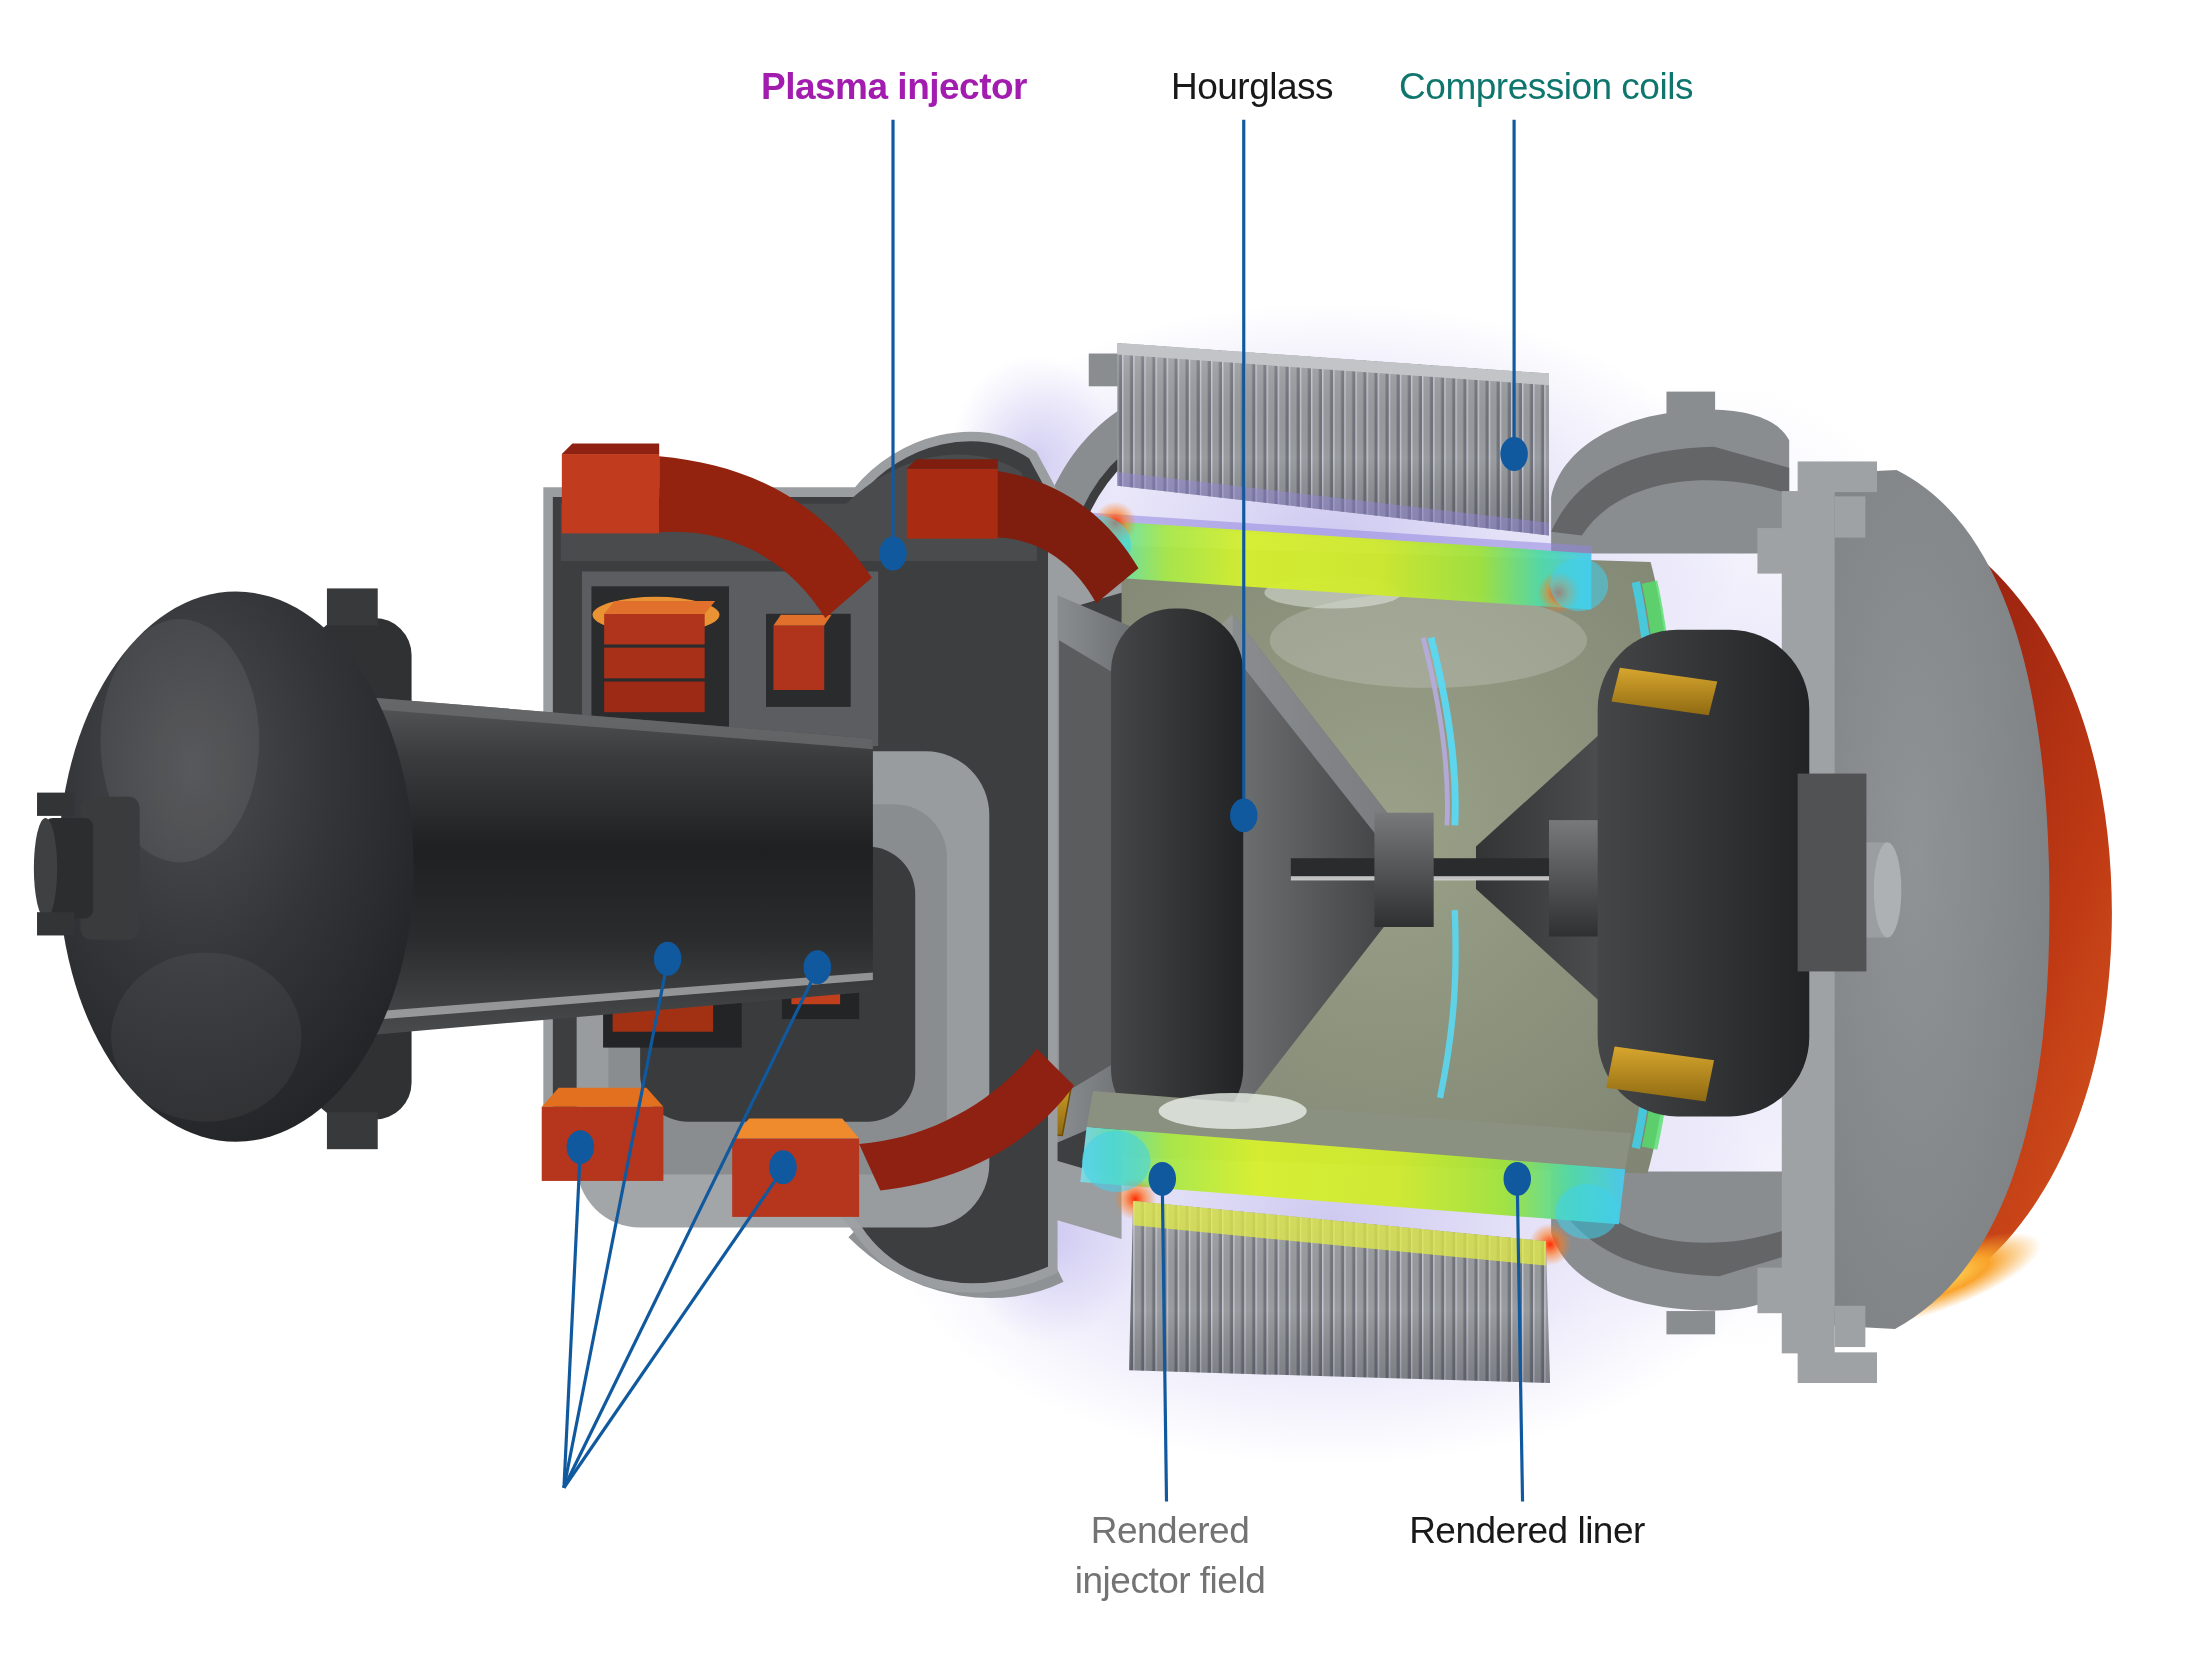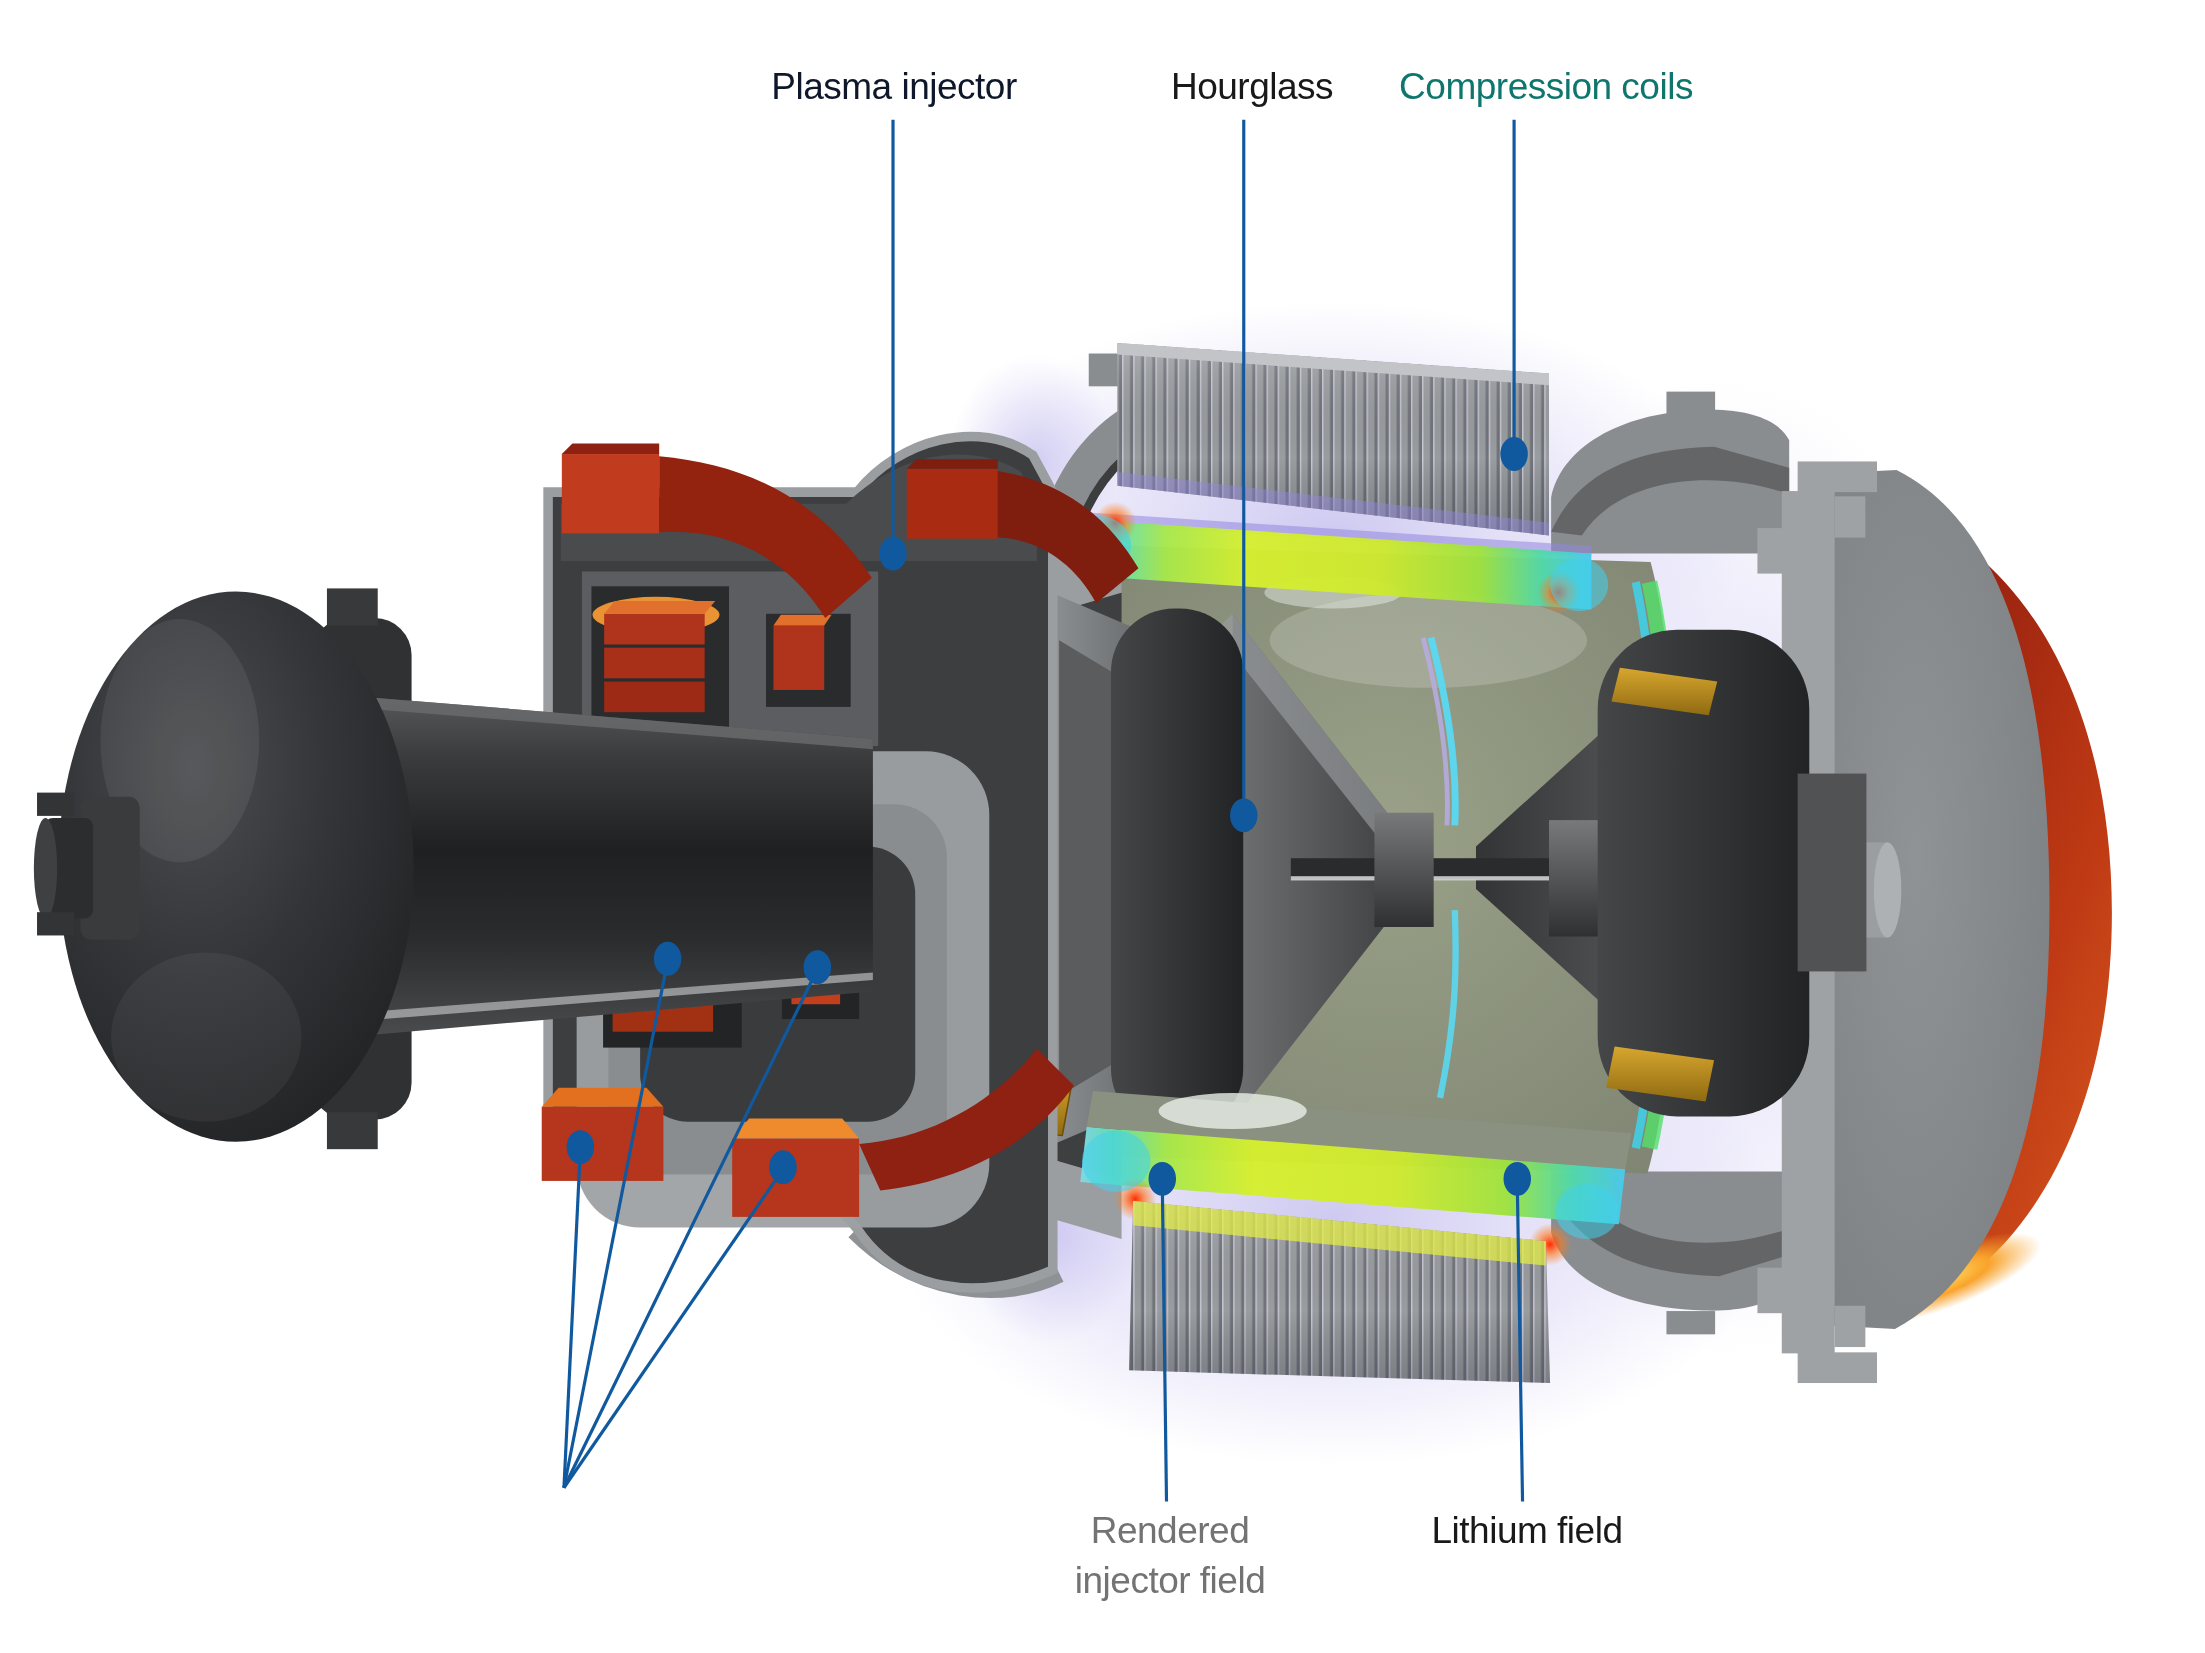--- a/index.html
+++ b/index.html
@@ -303,31 +303,31 @@
       <ellipse cx="1097" cy="2168" rx="26" ry="32" fill="#10599e"></ellipse>
       <ellipse cx="1262" cy="1812" rx="26" ry="32" fill="#10599e"></ellipse>
       <ellipse cx="1545" cy="1828" rx="26" ry="32" fill="#10599e"></ellipse>
       <ellipse cx="1480" cy="2206" rx="26" ry="32" fill="#10599e"></ellipse>
       <line x1="2205" y1="2838" x2="2197" y2="2234" stroke="#10599e" stroke-width="6"></line>
       <ellipse cx="2197" cy="2228" rx="26" ry="32" fill="#10599e"></ellipse>
       <line x1="2878" y1="2838" x2="2868" y2="2234" stroke="#10599e" stroke-width="6"></line>
       <ellipse cx="2868" cy="2228" rx="26" ry="32" fill="#10599e"></ellipse>
     </svg>
 
-  <div class="callout-label" style="left: 894px; top: 62px; color: #0f172a;">
+  <div class="callout-label" style="left: 894px; top: 62px; color: #a21caf; font-weight: bold;">
     <span>Plasma injector</span>
   </div>
   <div class="callout-label" style="left: 1252px; top: 62px; color: rgb(25, 25, 25);">
     <span>Hourglass</span>
   </div>
   <div class="callout-label" style="left: 1546px; top: 62px; color: #0f766e;">
     <span>Compression coils</span>
   </div>
   <div class="callout-label" style="left: 1170px; top: 1506px; color: #737373;">
     <div>Rendered</div>
     <div>injector field</div>
   </div>
   <div class="callout-label" style="left: 1527px; top: 1506px; color: rgb(25, 25, 25);">
-    <span>Lithium field</span>
+    <span>Rendered liner</span>
   </div>
 
 </div>
 
 
 </body></html>

